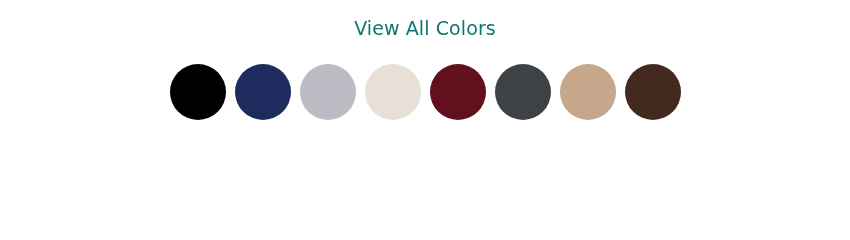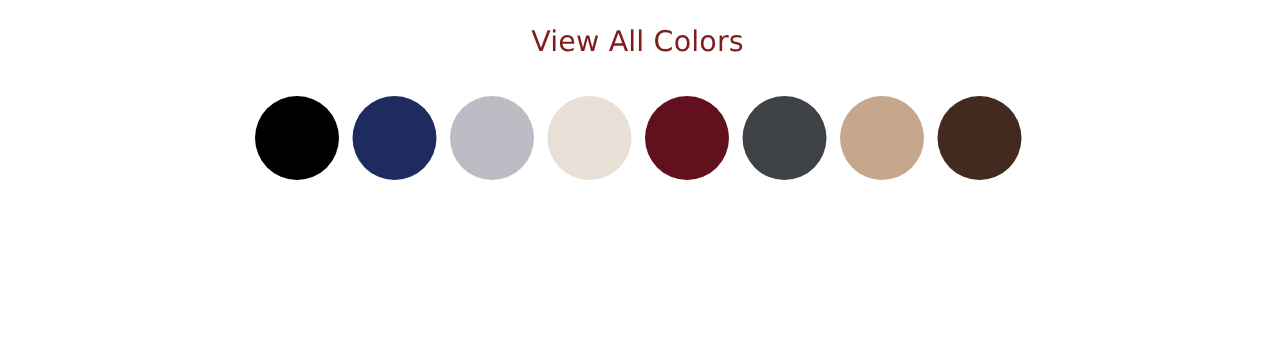--- a/index.html
+++ b/index.html
@@ -50,21 +50,21 @@
     flex: 0 0 auto;
     background: #cccccc;
     cursor: pointer;
   }
 </style>
 </head>
 <body style="background: rgb(255, 255, 255);">
 
 <div class="page" style="background: rgb(255, 255, 255);">
 
-  <div class="panel-title" style="color: #7f1d1d;">View All Colors</div>
+  <div class="panel-title" style="color: #0f766e;">View All Colors</div>
 
   <div class="swatch-row">
       <div class="swatch" style="background: rgb(0, 0, 0);"></div>
       <div class="swatch" style="background: rgb(29, 43, 94);"></div>
       <div class="swatch" style="background: rgb(188, 188, 196);"></div>
       <div class="swatch" style="background: rgb(232, 223, 214);"></div>
       <div class="swatch" style="background: rgb(99, 16, 30);"></div>
       <div class="swatch" style="background: rgb(62, 66, 71);"></div>
       <div class="swatch" style="background: rgb(198, 167, 140);"></div>
       <div class="swatch" style="background: rgb(67, 42, 31);"></div>

